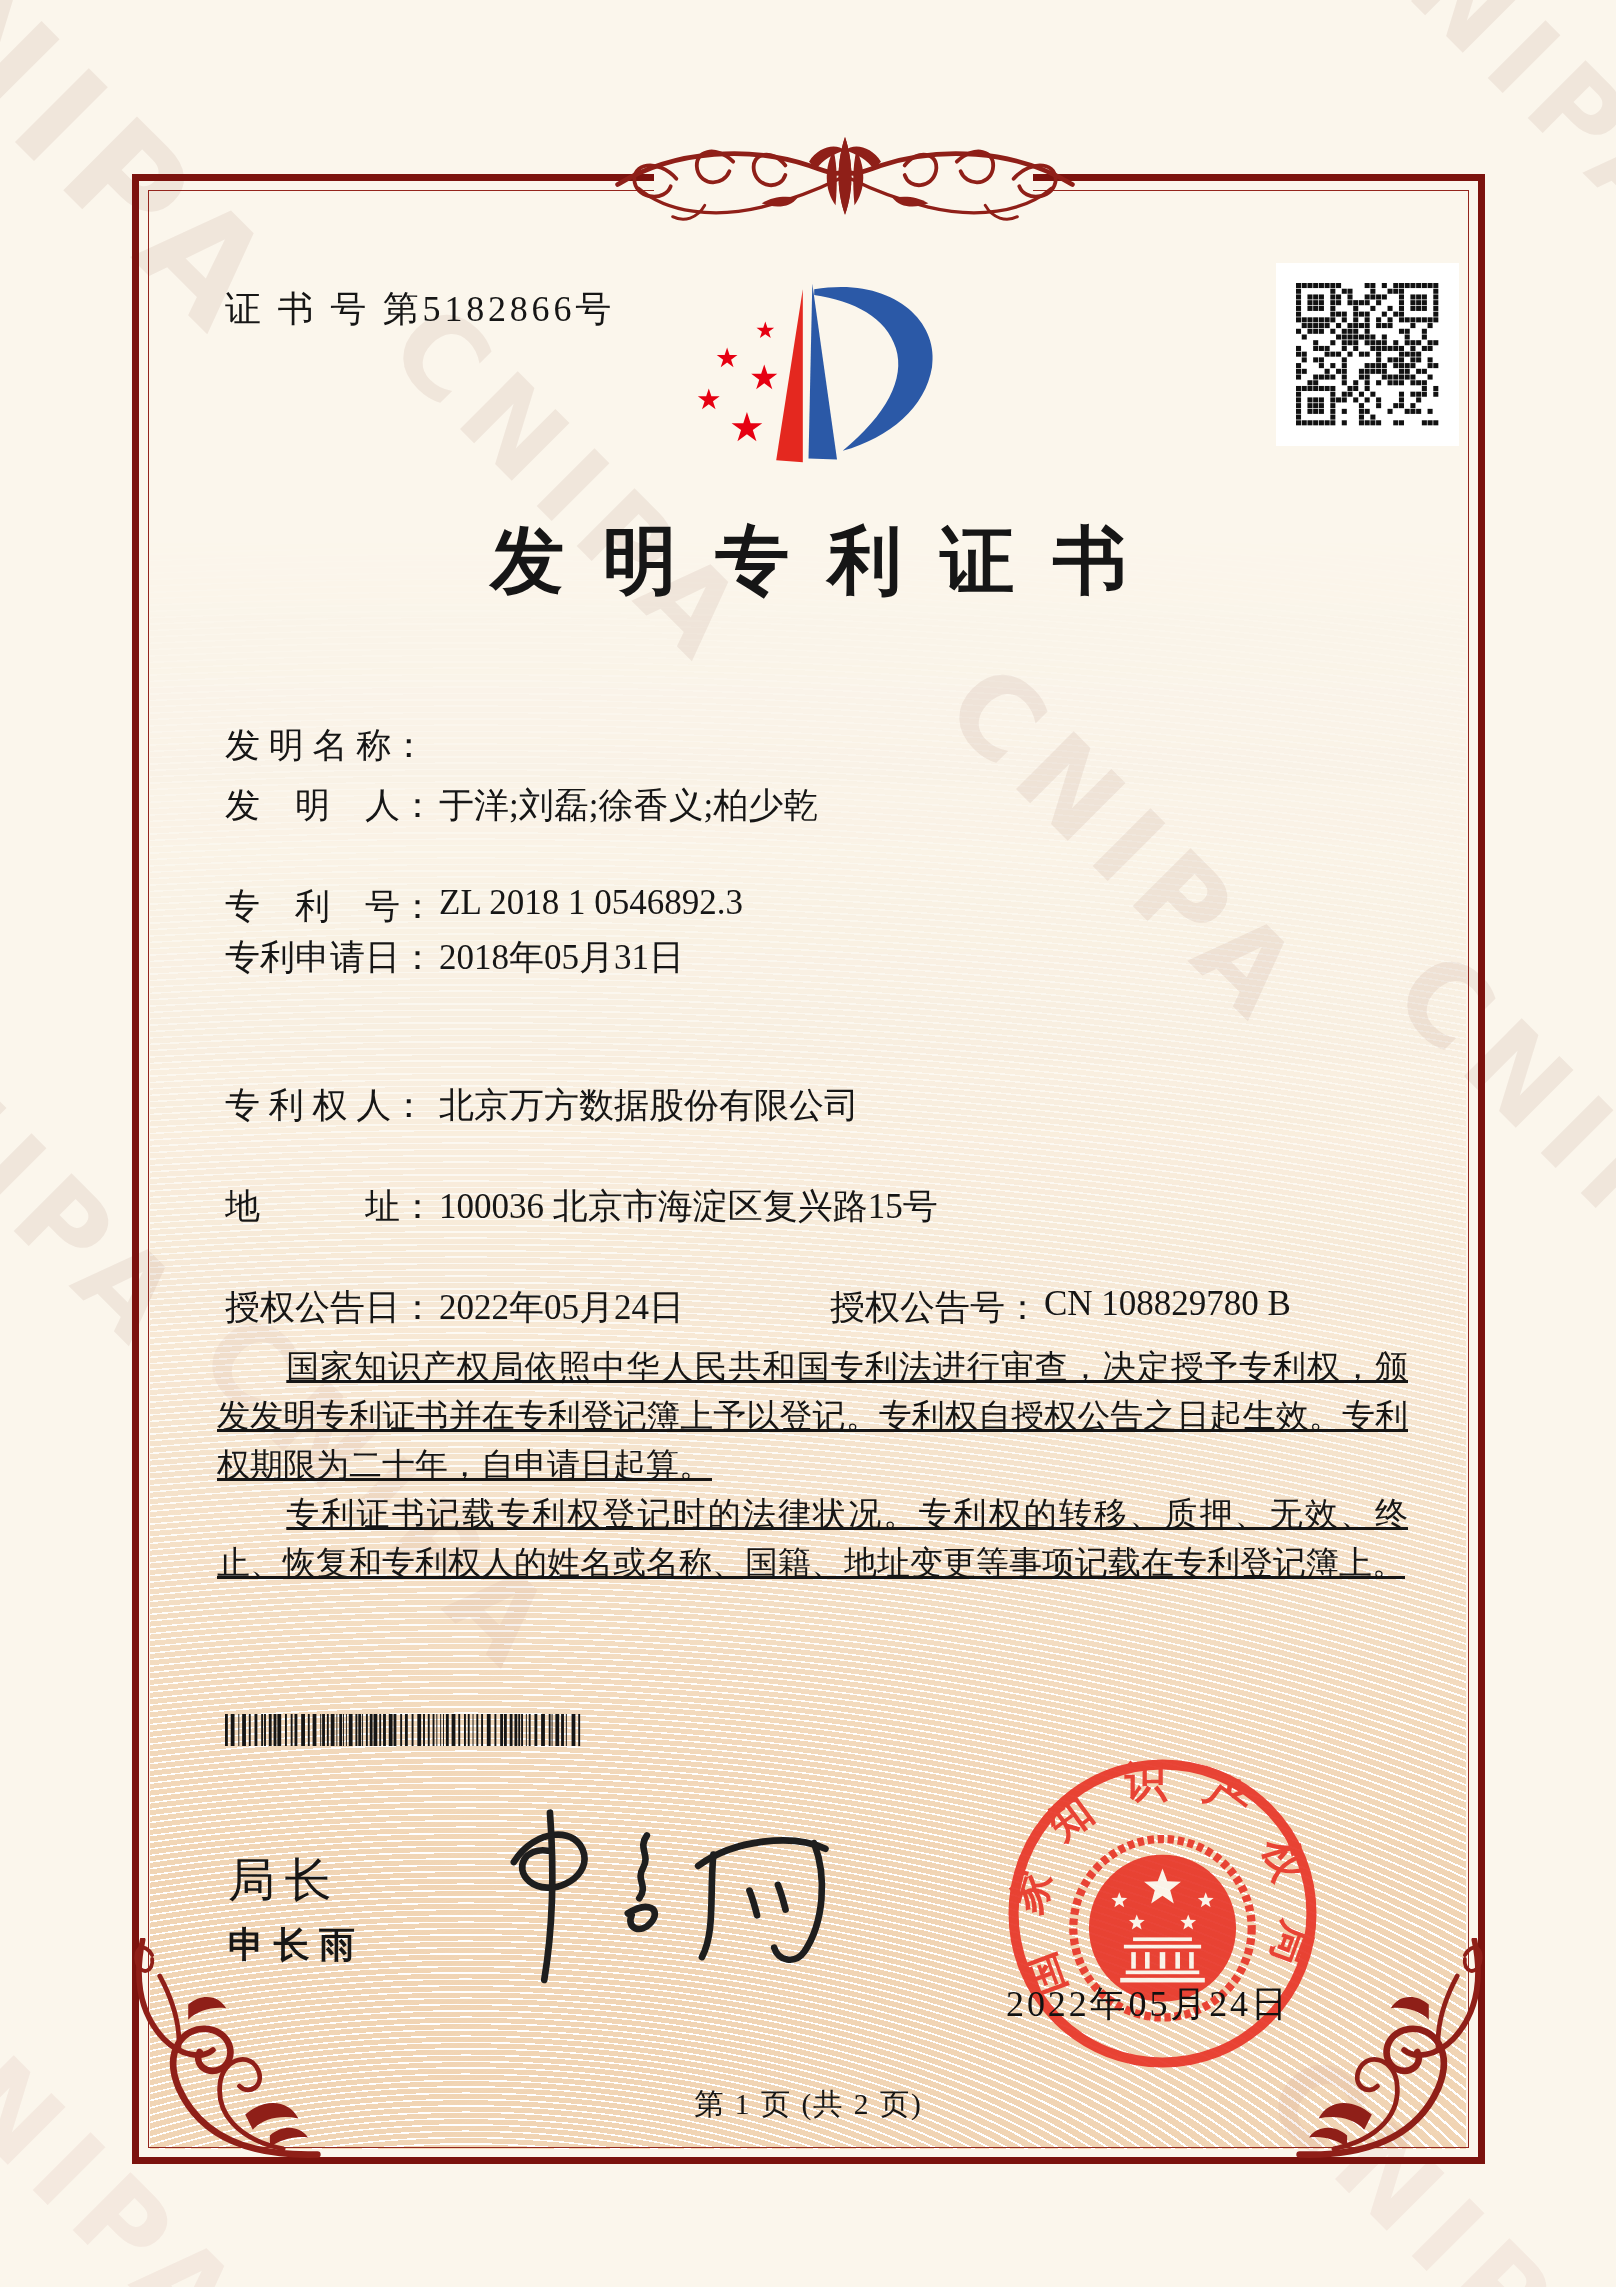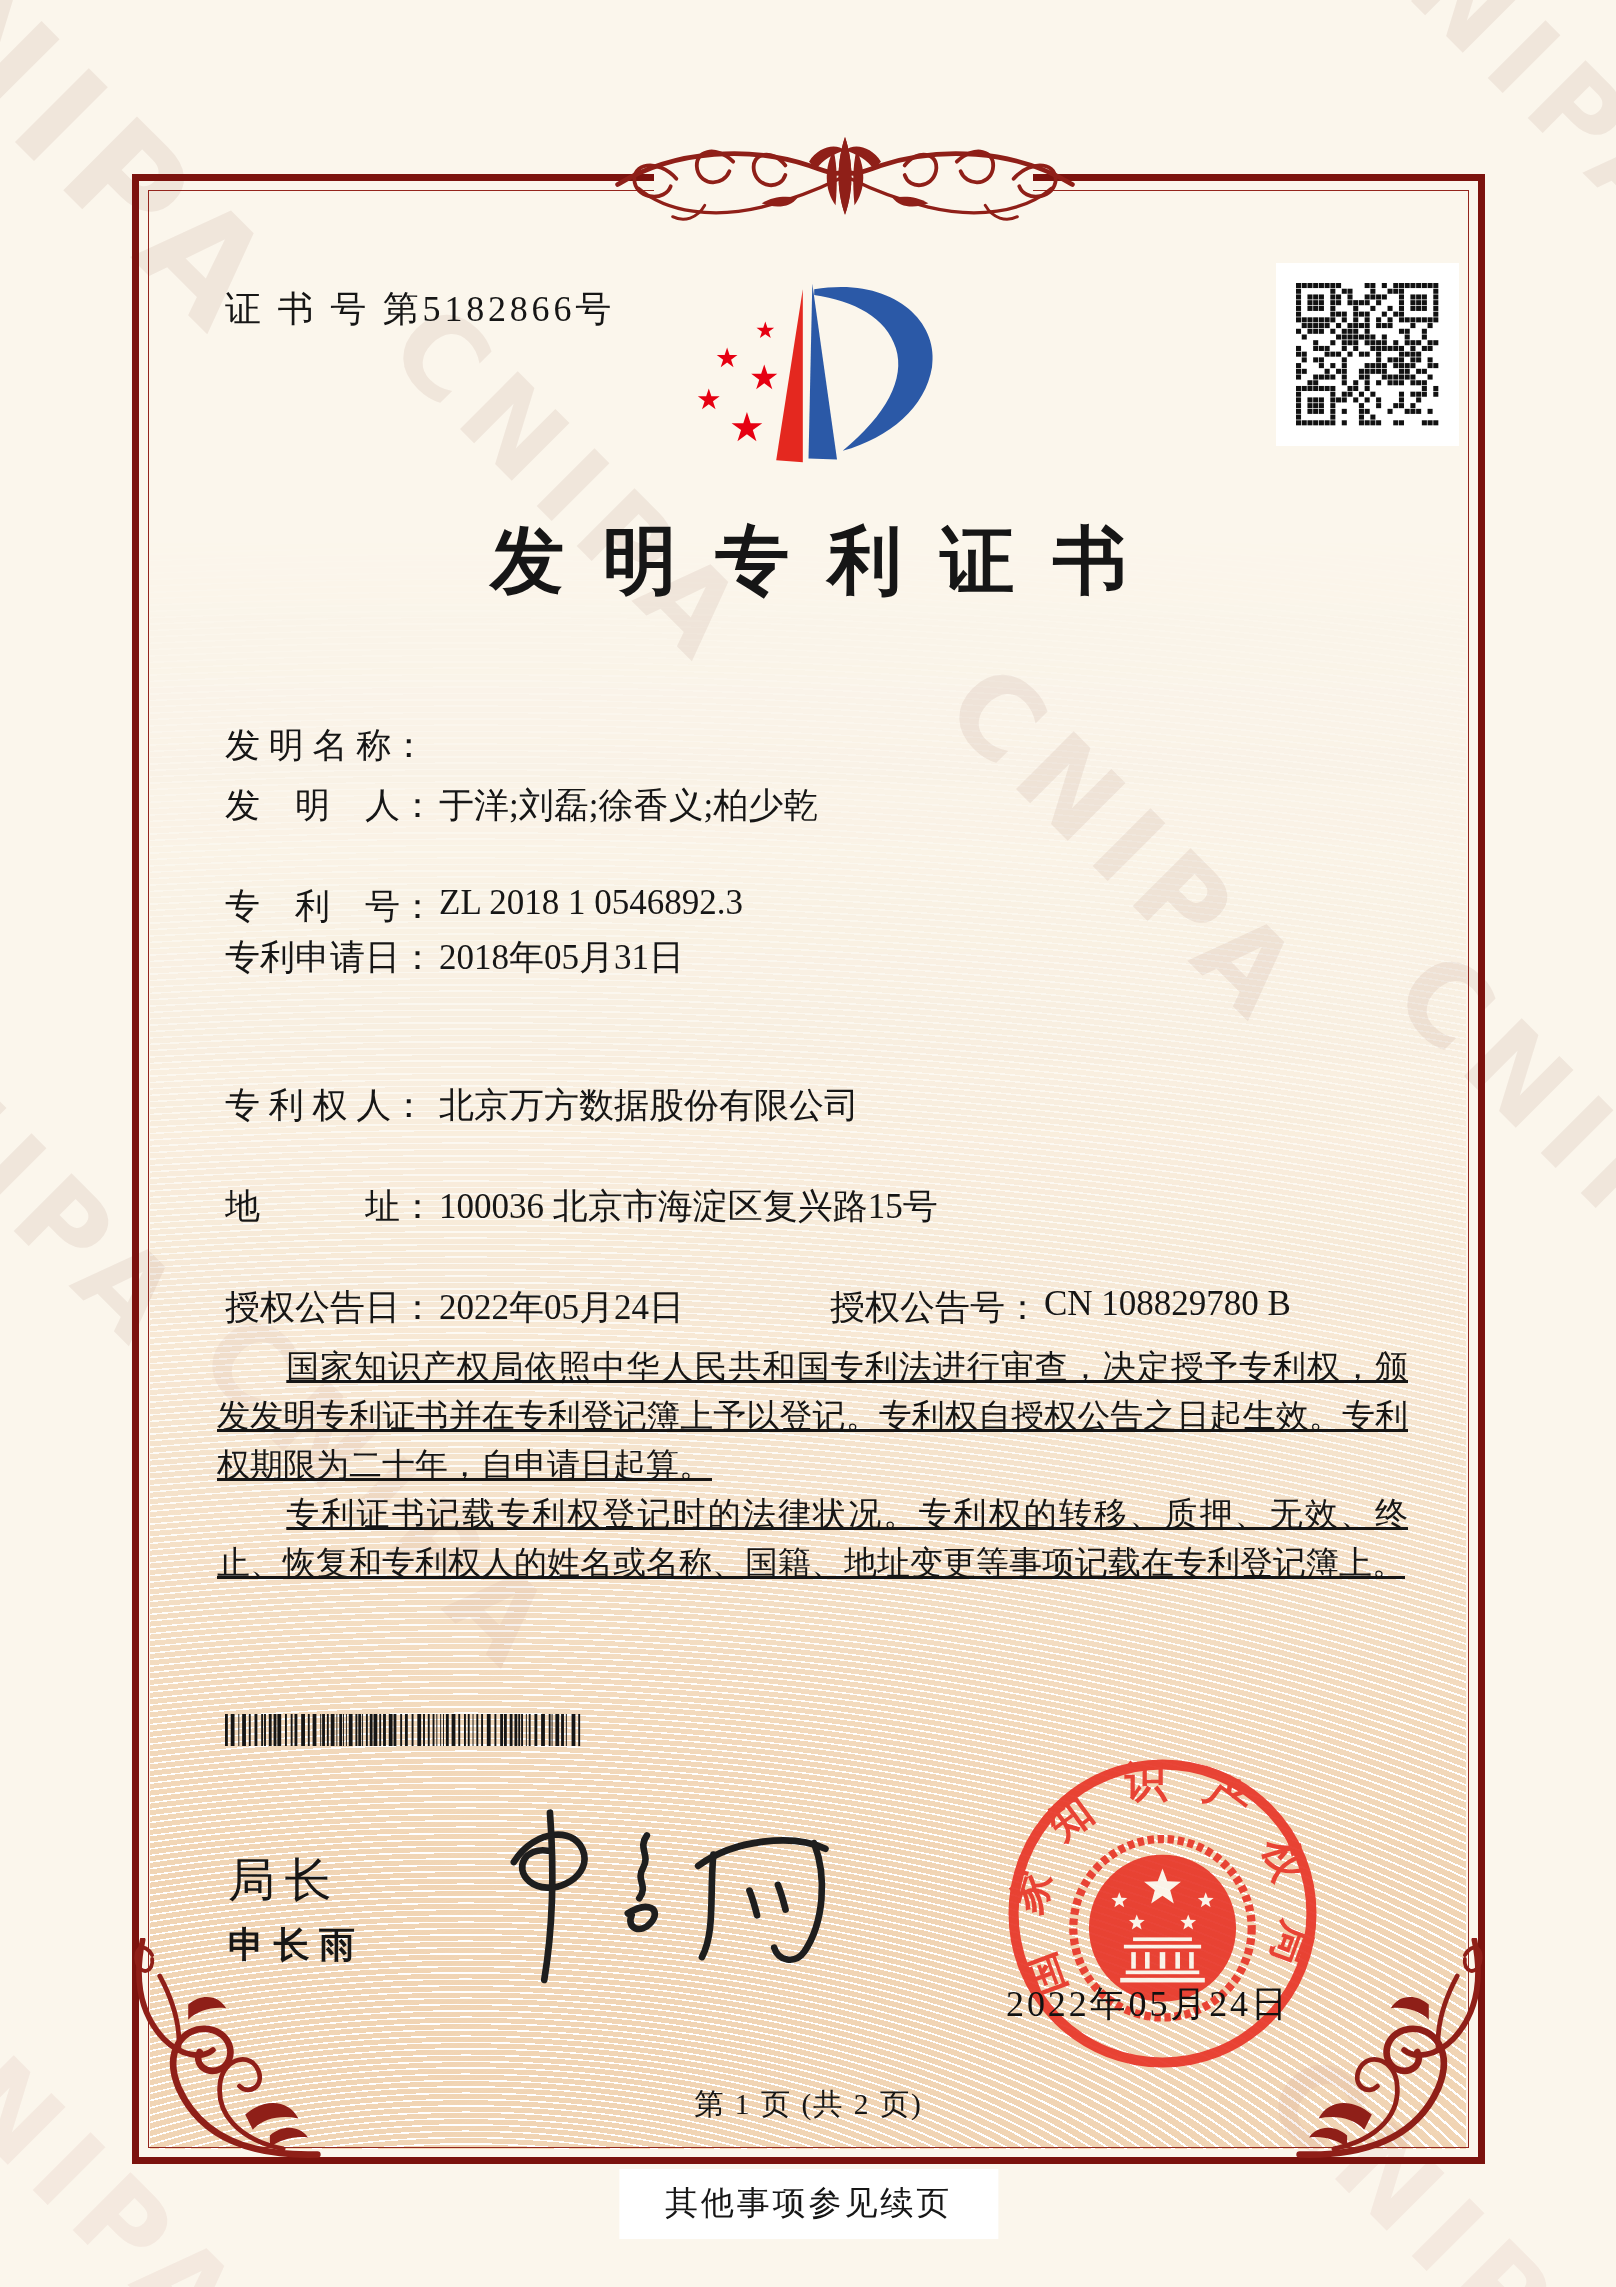--- a/index.html
+++ b/index.html
@@ -625,16 +625,15 @@
       <rect x="177" y="222" width="6" height="18" fill="#fbf6ec"></rect>
       <rect x="194" y="222" width="5" height="18" fill="#fbf6ec"></rect>
       <rect x="209" y="222" width="5" height="18" fill="#fbf6ec"></rect>
       <rect x="140" y="242" width="80" height="4" fill="#fbf6ec"></rect>
       <rect x="134" y="250" width="92" height="5" fill="#fbf6ec"></rect>
     </g>
   </svg>
   <div class="seal-date">2022年05月24日</div>
 
   <div class="pagenum">第 1 页 (共 2 页)</div>
-  <div class="contbox">其他事项参见续页</div>
 
 </div>
 
 
 </body></html>

